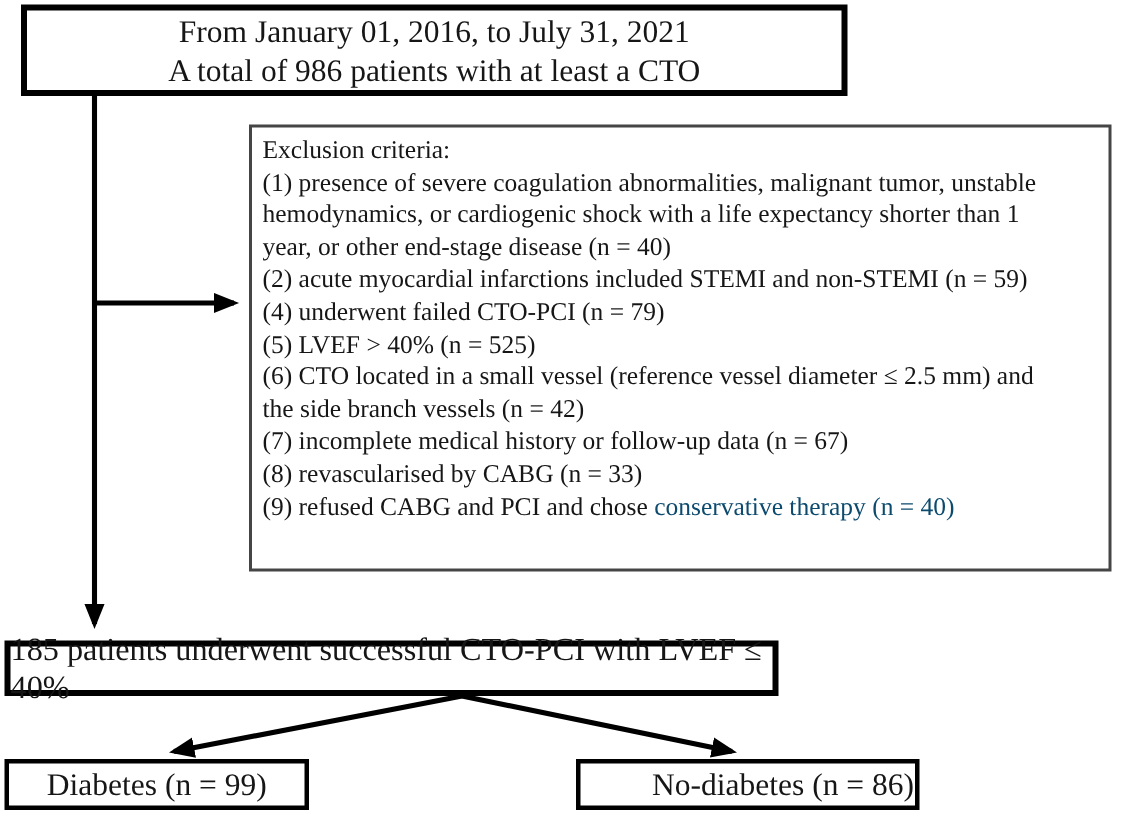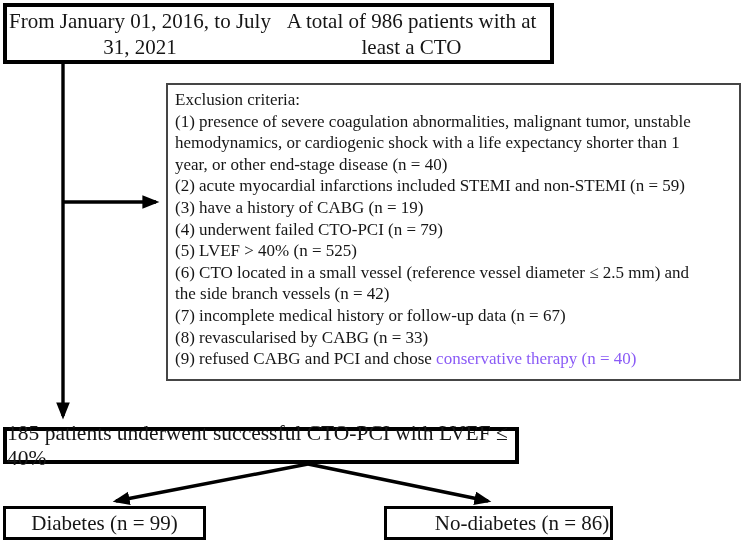--- a/index.html
+++ b/index.html
@@ -2,22 +2,22 @@
 <html><head>
 <meta charset="utf-8">
 <style>
   html,body{margin:0;padding:0;background:#ffffff;}
   .canvas{
     position:relative;width:748px;height:553px;background:#ffffff;
     font-family:"Liberation Serif","DejaVu Serif",serif;color:#161616;overflow:hidden;
   }
   .box{position:absolute;background:#ffffff;box-sizing:border-box;}
   .top-box{
-    left:3px;top:3px;width:551px;height:61px;border:4px solid #000;
-    display:flex;align-items:center;justify-content:center;
+    left:14px;top:3px;width:551px;height:61px;border:4px solid #000;
+    display:flex;flex-direction:column;align-items:center;justify-content:center;
     font-size:21px;line-height:26px;text-align:center;
   }
   .exclusion-box{
     left:166px;top:83px;width:575px;height:298px;border:2px solid #454545;
     padding:4px 2px 4px 7px;font-size:17px;line-height:21.6px;
   }
   .excl-line{white-space:nowrap;}
   .result-box{
     left:3px;top:427px;width:516px;height:37px;border:4px solid #000;
     display:flex;align-items:center;justify-content:center;font-size:21.5px;
@@ -52,28 +52,27 @@
     <div>A total of 986 patients with at least a CTO</div>
   </div>
 
   <div class="box exclusion-box">
     <div id="exclusion-lines">
         <div class="excl-line"><span>Exclusion criteria:</span></div>
         <div class="excl-line"><span>(1) presence of severe coagulation abnormalities, malignant tumor, unstable</span></div>
         <div class="excl-line"><span>hemodynamics, or cardiogenic shock with a life expectancy shorter than 1</span></div>
         <div class="excl-line"><span>year, or other end-stage disease (n = 40)</span></div>
         <div class="excl-line"><span>(2) acute myocardial infarctions included STEMI and non-STEMI (n = 59)</span></div>
-        <div class="excl-line"><span>(3) have a history of CABG (n = 19)</span></div>
         <div class="excl-line"><span>(4) underwent failed CTO-PCI (n = 79)</span></div>
         <div class="excl-line"><span>(5) LVEF &gt; 40% (n = 525)</span></div>
         <div class="excl-line"><span>(6) CTO located in a small vessel (reference vessel diameter ≤ 2.5 mm) and</span></div>
         <div class="excl-line"><span>the side branch vessels (n = 42)</span></div>
         <div class="excl-line"><span>(7) incomplete medical history or follow-up data (n = 67)</span></div>
         <div class="excl-line"><span>(8) revascularised by CABG (n = 33)</span></div>
-        <div class="excl-line"><span>(9) refused CABG and PCI and chose </span><span style="color: #8b5cf6; margin-top: 30px;">conservative therapy (n = 40)</span></div>
+        <div class="excl-line"><span>(9) refused CABG and PCI and chose </span><span style="color: #0c4a6e; margin-top: 30px;">conservative therapy (n = 40)</span></div>
       </div>
   </div>
 
   <div class="box result-box">
     <span>185 patients underwent successful CTO-PCI with LVEF ≤ 40%</span>
   </div>
 
   <div class="branch branch-left">
     <span>Diabetes (n = 99)</span>
   </div>

